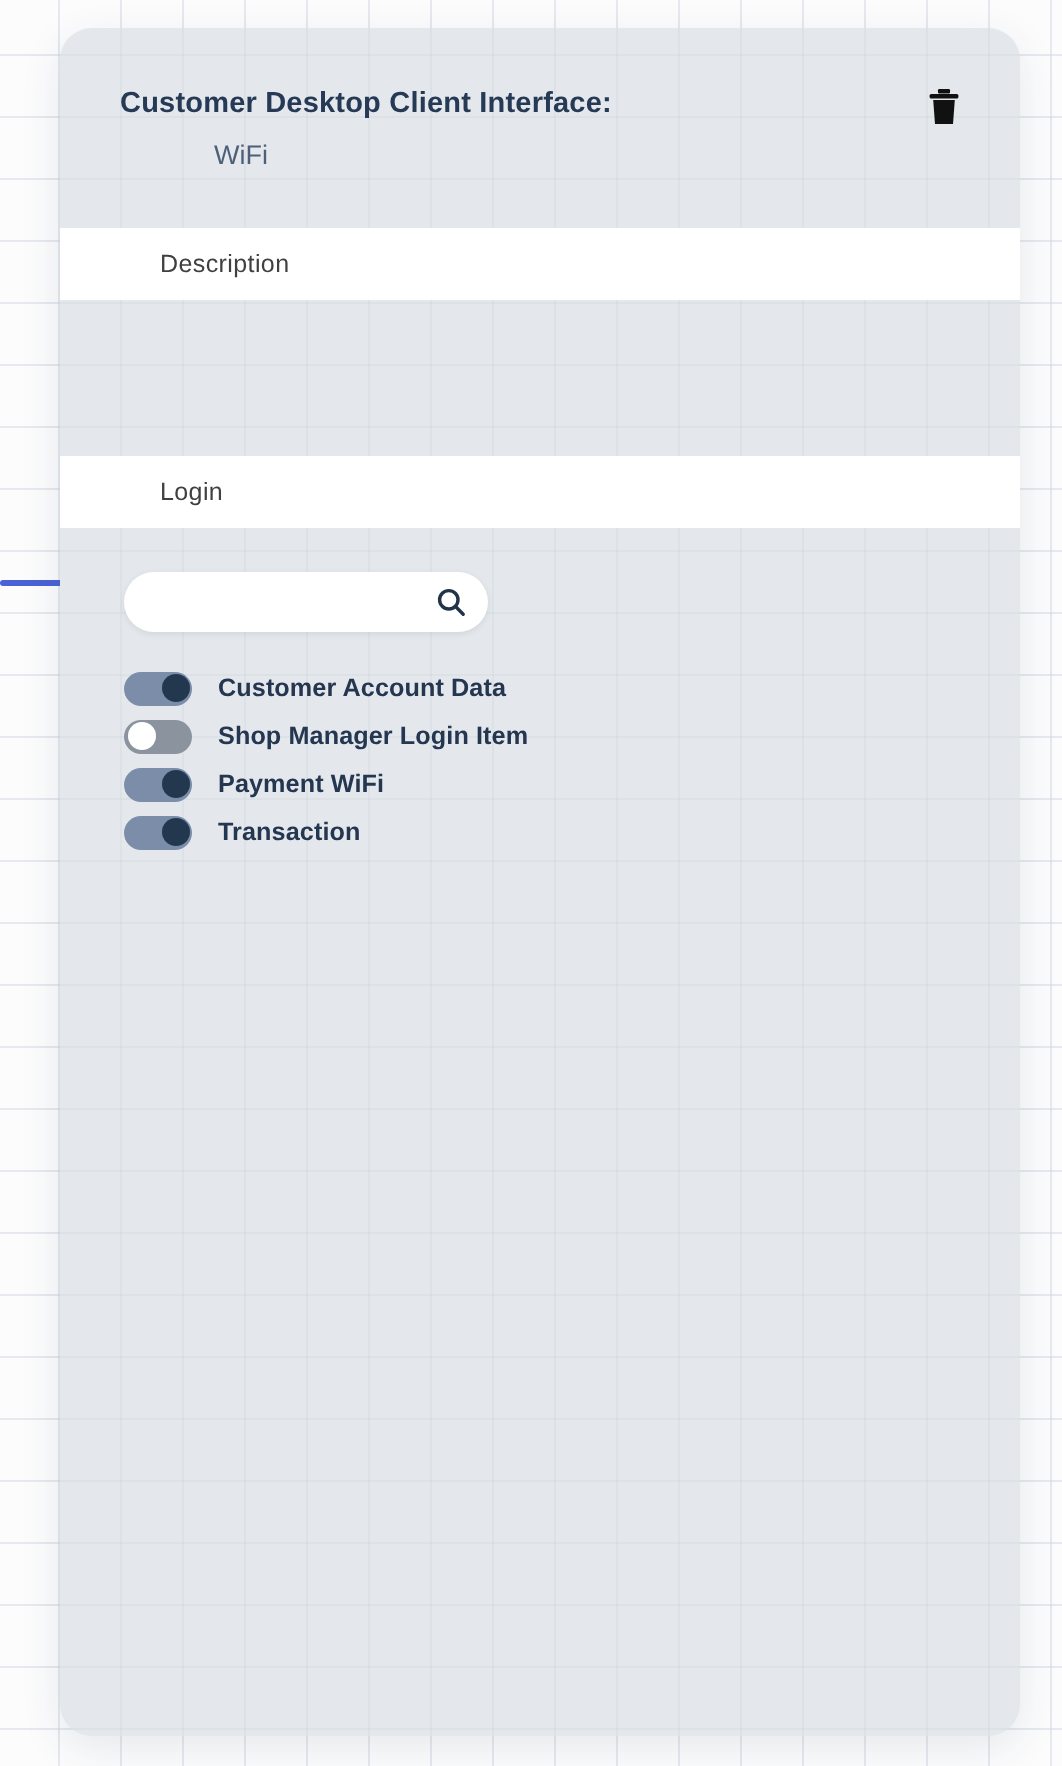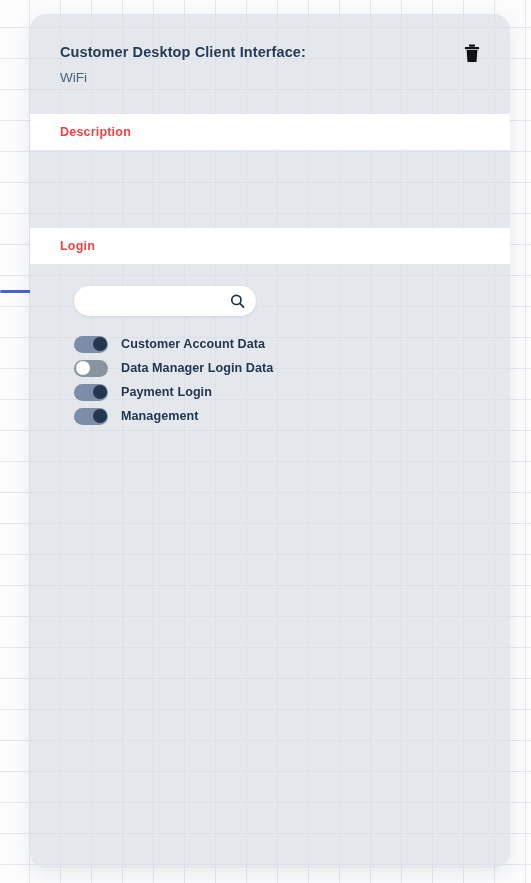--- a/index.html
+++ b/index.html
@@ -112,20 +112,21 @@
     font-weight: bold;
     color: #263a56;
     letter-spacing: 0.1px;
     line-height: 1.45;
   }
   .panel-subtitle {
     font-size: 13.5px;
     color: #4d6079;
     margin-top: 6px;
     line-height: 1.4;
+    margin-left: 47px;
   }
   .delete-btn {
     position: absolute;
     top: 30px;
     right: 28px;
     width: 20px;
     height: 22px;
     cursor: pointer;
     background: none;
     border: none;
@@ -134,31 +135,32 @@
     align-items: center;
     justify-content: center;
   }
 
   .section-bar {
     background: #ffffff;
     padding: 11px 30px;
   }
   .section-bar-title {
     font-size: 12.5px;
-    font-weight: bold;
-    color: #ef4444;
+    font-weight: normal;
+    color: #404040;
     letter-spacing: 0.2px;
+    margin-left: 20px;
   }
 
   .section-body-desc {
     height: 78px;
   }
 
   .assets-body {
-    padding: 22px 30px 0 44px;
+    padding: 22px 30px 0 32px;
   }
 
   
   .search-wrap {
     position: relative;
     width: 182px;
     height: 30px;
     margin-bottom: 16px;
   }
   .search-input {
@@ -335,31 +337,31 @@
           <div class="asset-row">
             <div class="toggle on">
               <div class="knob"></div>
             </div>
             <div class="asset-label">Customer Account Data</div>
           </div>
           <div class="asset-row">
             <div class="toggle off">
               <div class="knob"></div>
             </div>
-            <div class="asset-label">Data Manager Login Data</div>
+            <div class="asset-label">Shop Manager Login Item</div>
           </div>
           <div class="asset-row">
             <div class="toggle on">
               <div class="knob"></div>
             </div>
-            <div class="asset-label">Payment Login</div>
+            <div class="asset-label">Payment WiFi</div>
           </div>
           <div class="asset-row">
             <div class="toggle on">
               <div class="knob"></div>
             </div>
-            <div class="asset-label">Management</div>
+            <div class="asset-label">Transaction</div>
           </div>
         </div>
 
     </div>
   </div>
 </div>
 
 </body></html>

